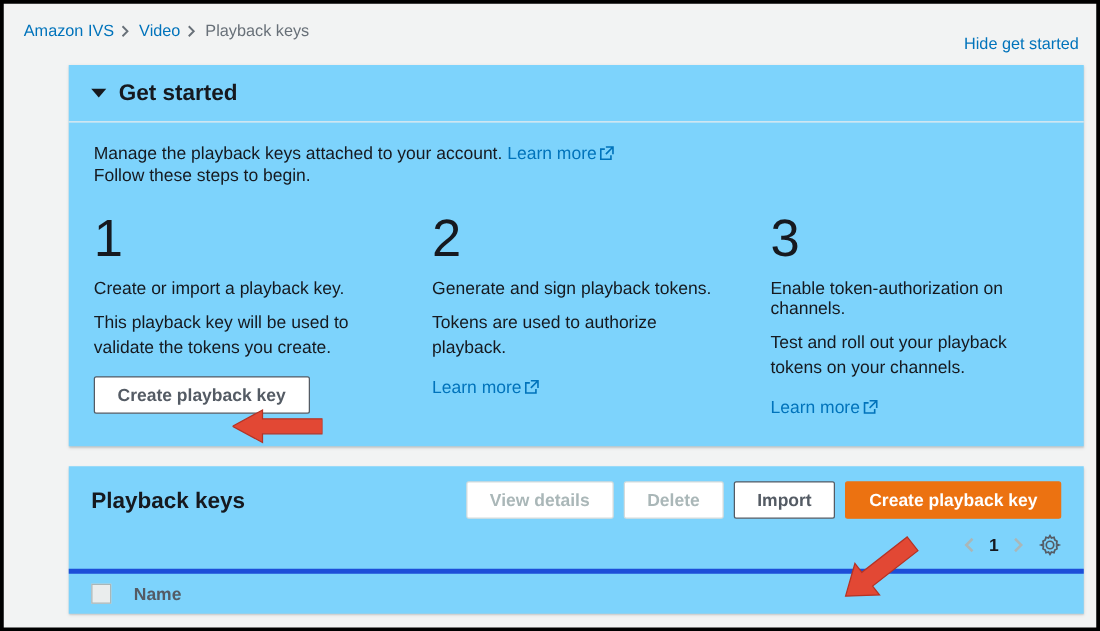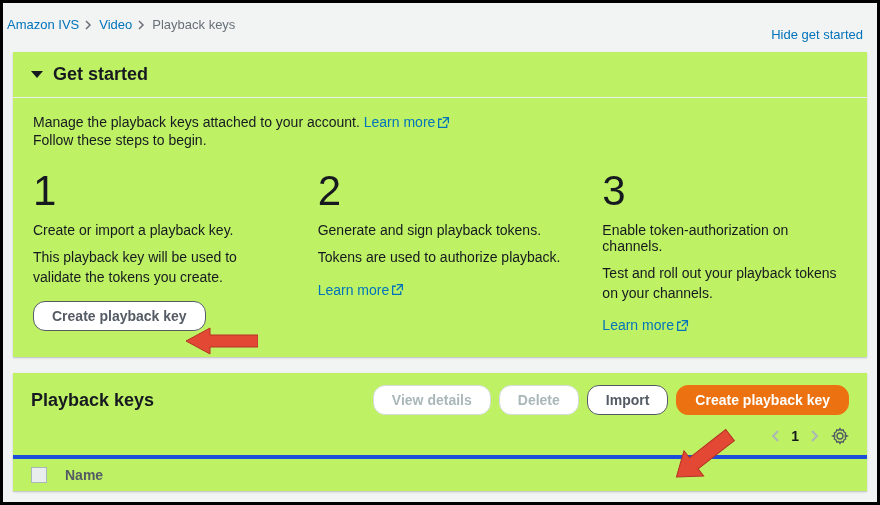--- a/index.html
+++ b/index.html
@@ -13,34 +13,35 @@
     overflow:hidden;
     position:relative;
   }
   .frame {
     position:absolute; top:3px; left:3px; right:3px; bottom:3px;
     background:#f2f3f3;
   }
   
   .breadcrumb-row {
     display:flex; align-items:center; justify-content:space-between;
-    padding:4px 14px 4px 4px;
+    padding:4px 14px 4px 16px;
     font-size:13px;
   }
   .breadcrumb { display:flex; align-items:center; gap:6px; }
   .breadcrumb a { color:#0073bb; text-decoration:none; cursor:pointer; }
   .breadcrumb .sep { color:#687078; display:flex; align-items:center; }
   .breadcrumb .current { color:#687078; }
   .hide-link { color:#0073bb; cursor:pointer;margin-top:20px; }
   
   .content { padding:6px 10px 0 10px; }
   .panel {
-    background:#bef264;
+    background:#7dd3fc;
     box-shadow: 0 1px 1px rgba(0,0,0,0.1), 0 1px 3px rgba(0,0,0,0.1);
     margin-bottom:16px;
+    margin-left:42px;
   }
   .panel-header {
     display:flex; align-items:center;
     padding:12px 18px;
     border-bottom:1px solid #eaeded;
     cursor:pointer;
   }
   .panel-header .caret {
     width:0; height:0;
     border-left:6px solid transparent;
@@ -63,21 +64,21 @@
     font-size:42px; font-weight:300; line-height:1;
     color:#16191f; margin-bottom:10px;
   }
   .step-title { font-weight:400; margin-bottom:10px; }
   .step-desc { color:#16191f; margin-bottom:14px; line-height:1.4; }
   .learn-more { color:#0073bb; text-decoration:none; cursor:pointer; display:inline-flex; align-items:center; }
   .btn {
     display:inline-flex; align-items:center; justify-content:center;
     font-size:14px; font-weight:700;
     padding:6px 18px;
-    border-radius:12px;
+    border-radius:2px;
     cursor:pointer;
     border:1px solid #545b64;
     background:#fff; color:#545b64;
     white-space:nowrap;
   }
   .btn.disabled { color:#aab7b8; border-color:#d5dbdb; cursor:default; }
   .btn.primary { background:#ec7211; border-color:#ec7211; color:#fff; }
   
   .section-header {
     display:flex; align-items:center; justify-content:space-between;

